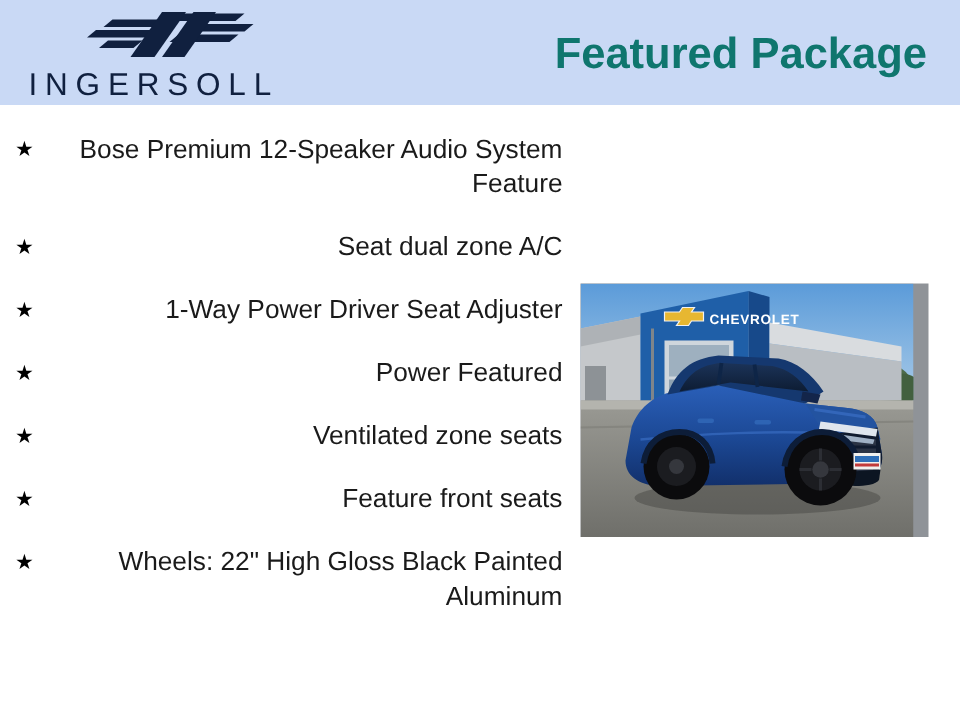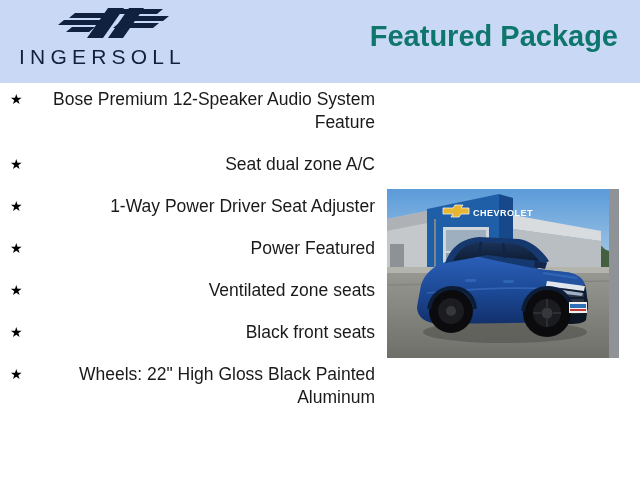--- a/index.html
+++ b/index.html
@@ -14,21 +14,21 @@
     overflow: hidden;
     position: relative;
   }
 
   
   .header {
     position: absolute;
     left: 0;
     top: 0;
     width: 640px;
-    height: 83px;
+    height: 70px;
     background: #c9d9f5;
     box-sizing: border-box;
   }
 
   .brand-block {
     position: absolute;
     left: 0;
     top: 2px;
     width: 210px;
     height: 80px;
@@ -177,21 +177,21 @@
   <li class="feature-item">
     <span class="star">★</span>
     <span class="feature-text">Power Featured</span>
   </li>
   <li class="feature-item">
     <span class="star">★</span>
     <span class="feature-text">Ventilated zone seats</span>
   </li>
   <li class="feature-item">
     <span class="star">★</span>
-    <span class="feature-text">Black front seats</span>
+    <span class="feature-text">Feature front seats</span>
   </li>
   <li class="feature-item">
     <span class="star">★</span>
     <span class="feature-text">Wheels: 22" High Gloss Black Painted Aluminum</span>
   </li>
 </ul>
 
 <div class="vehicle-photo">
   <svg viewBox="0 0 222 169" width="222" height="169" aria-hidden="true">
     <defs>

